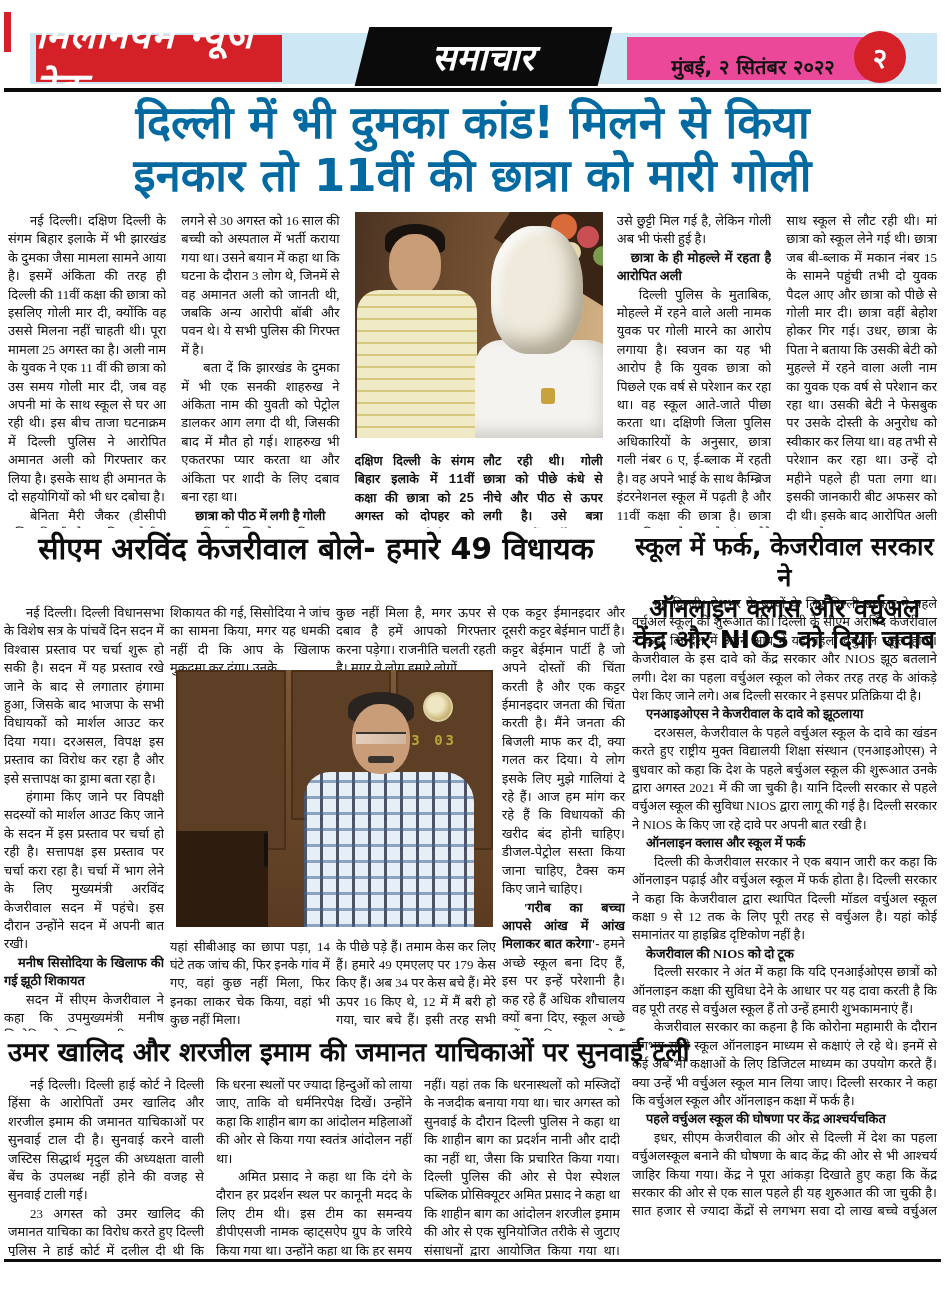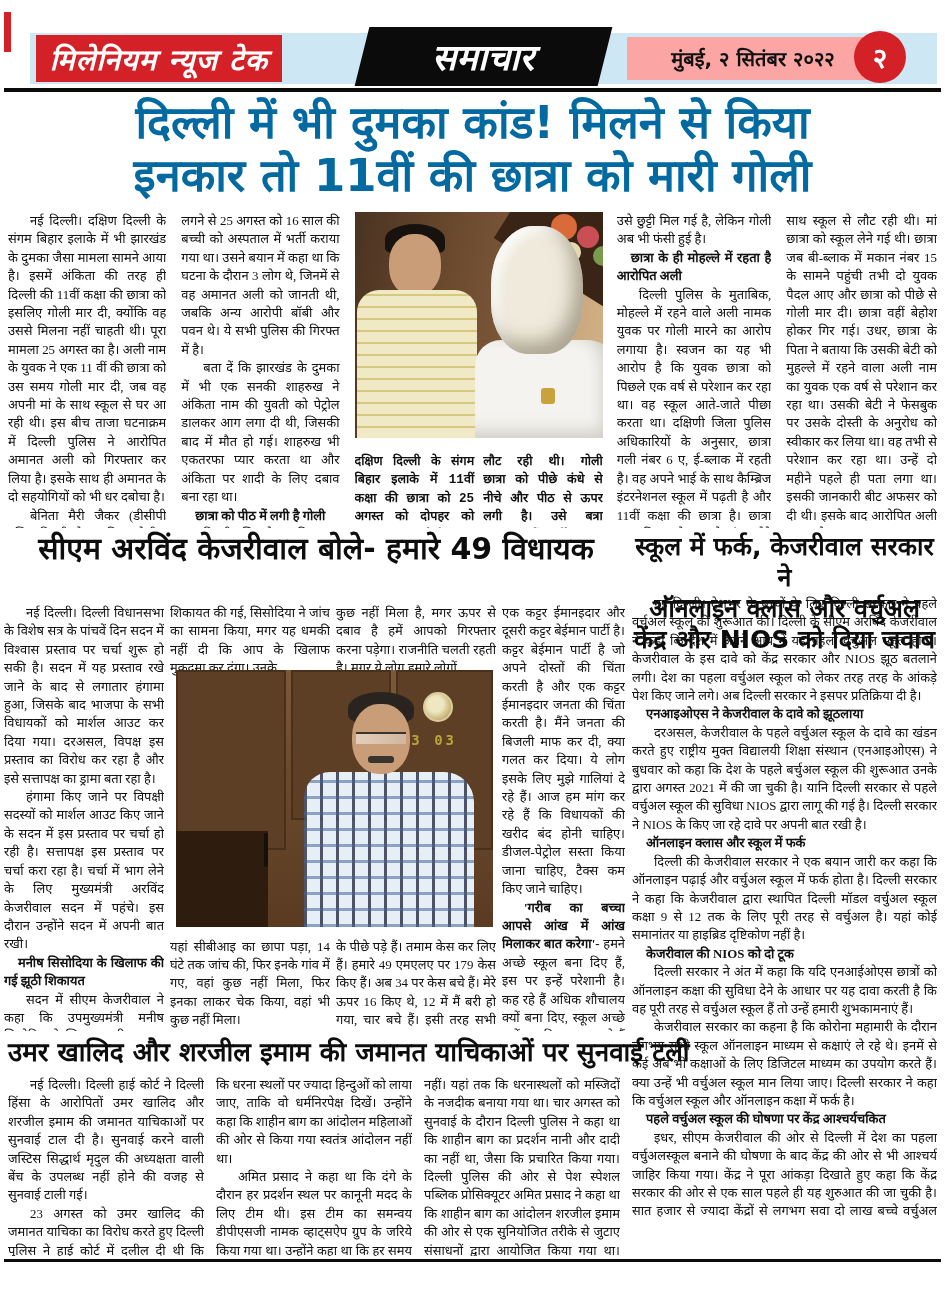--- a/index.html
+++ b/index.html
@@ -5,28 +5,28 @@
   * { margin:0; padding:0; box-sizing:border-box; }
   html,body { background:#fff; }
   body { font-family:"Liberation Serif", serif; }
   .page { position:relative; width:945px; height:1296px; background:#ffffff; overflow:hidden; margin:0 auto; }
 
   
   .red-sliver { position:absolute; left:4px; top:12px; width:7px; height:40px; background:#d32127; }
   .band { position:absolute; left:30px; top:33px; width:907px; height:51px; background:#cde7f5; }
   .masthead-box { position:absolute; left:36px; top:35px; width:246px; height:47px; background:#d32127;
     display:flex; align-items:center; justify-content:center; }
-  .masthead-box span { color:#fff; font-weight:bold; font-style:italic; font-size:29px; letter-spacing:1px;
+  .masthead-box span { color:#fff; font-weight:bold; font-style:italic; font-size:38px; letter-spacing:1px;
     font-family:"DejaVu Sans", sans-serif; }
   .section-slab { position:absolute; left:362px; top:27px; width:243px; height:59px; background:#0b0b0b;
     transform:skewX(-14deg); display:flex; align-items:center; justify-content:center; }
   .section-slab span { transform:skewX(14deg); color:#fff; font-weight:bold; font-style:italic; font-size:36px;
     font-family:"DejaVu Serif", serif; }
-  .date-box { position:absolute; left:627px; top:37px; width:252px; height:43px; background:#fca5a5;
-    display:flex; align-items:center; justify-content:center; }
+  .date-box { position:absolute; left:627px; top:37px; width:252px; height:43px; background:#ec4899;
+    display:flex; align-items:flex-end; justify-content:center; }
   .date-box span { font-weight:bold; font-size:20px; color:#111; font-family:"DejaVu Sans", sans-serif; }
   .pageno { position:absolute; left:854px; top:31px; width:52px; height:52px; background:#d32127; border-radius:50%;
     display:flex; align-items:center; justify-content:center; }
   .pageno span { color:#fff; font-weight:bold; font-size:28px; }
   .header-rule { position:absolute; left:4px; top:88px; width:937px; height:4px; background:#0b0b0b; }
   .bottom-rule { position:absolute; left:4px; top:1259px; width:937px; height:3px; background:#0b0b0b; }
 
   
   .h1-main { position:absolute; left:8px; top:96px; width:929px; text-align:center; color:#0369a1;
     font-weight:bold; font-size:45px; line-height:53px; font-family:"DejaVu Sans", sans-serif; }
@@ -130,21 +130,21 @@
     <div>दिल्ली में भी दुमका कांड! मिलने से किया</div>
     <div>इनकार तो 11वीं की छात्रा को मारी गोली</div>
   </div>
 
   <div class="cols a1cols art">
     <div class="col a1c1">
       <p class="ind">नई दिल्ली। दक्षिण दिल्ली के संगम बिहार इलाके में भी झारखंड के दुमका जैसा मामला सामने आया है। इसमें अंकिता की तरह ही दिल्ली की 11वीं कक्षा की छात्रा को इसलिए गोली मार दी, क्योंकि वह उससे मिलना नहीं चाहती थी। पूरा मामला 25 अगस्त का है। अली नाम के युवक ने एक 11 वीं की छात्रा को उस समय गोली मार दी, जब वह अपनी मां के साथ स्कूल से घर आ रही थी। इस बीच ताजा घटनाक्रम में दिल्ली पुलिस ने आरोपित अमानत अली को गिरफ्तार कर लिया है। इसके साथ ही अमानत के दो सहयोगियों को भी धर दबोचा है।</p>
       <p class="ind">बेनिता मैरी जैकर (डीसीपी दक्षिण दिल्ली) के मुताबिक, गोली</p>
     </div>
     <div class="col a1c2">
-      <p>लगने से 25 अगस्त को 16 साल की बच्ची को अस्पताल में भर्ती कराया गया था। उसने बयान में कहा था कि घटना के दौरान 3 लोग थे, जिनमें से वह अमानत अली को जानती थी, जबकि अन्य आरोपी बॉबी और पवन थे। ये सभी पुलिस की गिरफ्त में है।</p>
+      <p>लगने से 30 अगस्त को 16 साल की बच्ची को अस्पताल में भर्ती कराया गया था। उसने बयान में कहा था कि घटना के दौरान 3 लोग थे, जिनमें से वह अमानत अली को जानती थी, जबकि अन्य आरोपी बॉबी और पवन थे। ये सभी पुलिस की गिरफ्त में है।</p>
       <p class="ind">बता दें कि झारखंड के दुमका में भी एक सनकी शाहरुख ने अंकिता नाम की युवती को पेट्रोल डालकर आग लगा दी थी, जिसकी बाद में मौत हो गई। शाहरुख भी एकतरफा प्यार करता था और अंकिता पर शादी के लिए दबाव बना रहा था।</p>
       <p class="subhead">छात्रा को पीठ में लगी है गोली</p>
       <p class="ind">दिल्ली पुलिस के मुताबिक,</p>
     </div>
     <div class="col a1mid">
       <div class="photo1">
         <div class="p1-beam"></div>
         <div class="flower" style="left:196px;top:2px;width:26px;height:26px;background:#d96a3a;"></div>
         <div class="flower" style="left:222px;top:14px;width:22px;height:22px;background:#c94f55;"></div>
         <div class="flower" style="left:206px;top:30px;width:20px;height:20px;background:#e8d8b0;"></div>

